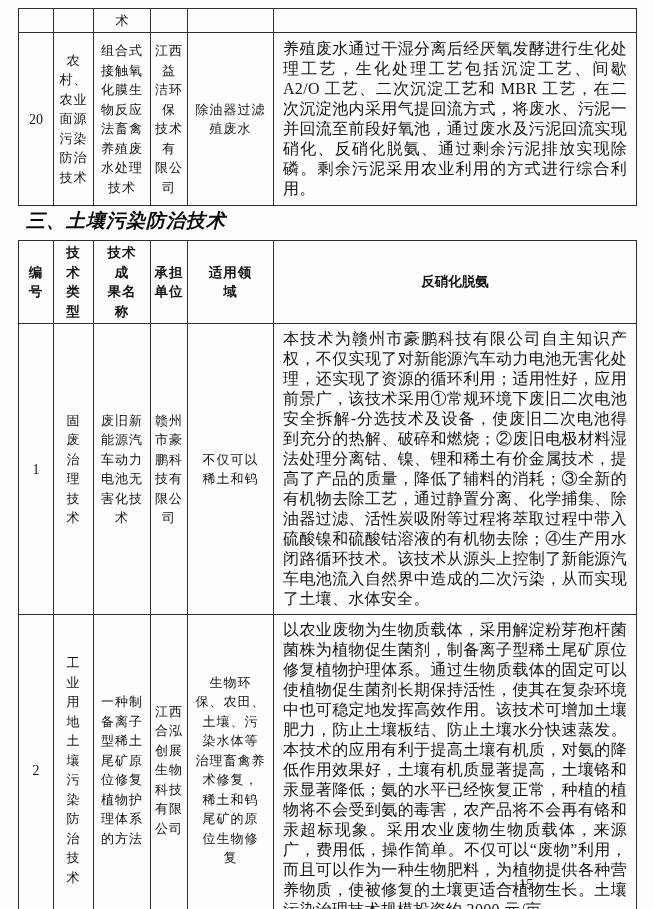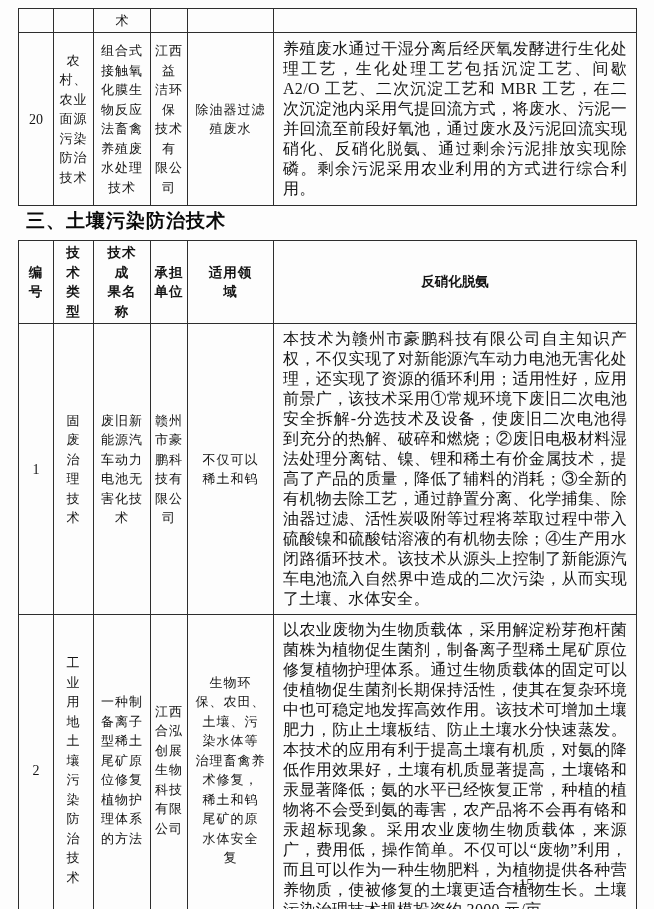--- a/index.html
+++ b/index.html
@@ -46,20 +46,21 @@
   }
   .section-heading{
     position:absolute;
     left:26px;
     top:208px;
     font-family:"Liberation Sans","DejaVu Sans",sans-serif;
     font-weight:bold;
     font-size:19px;
     letter-spacing:1px;
     color:#0a0a0a;
+    font-style:italic;
   }
   .pagenum{
     position:absolute;
     top:876px;
     left:500px;
     width:100px;
     text-align:left;
     font-size:15px;
     font-family:"Liberation Serif","DejaVu Serif",serif;
     color:#1a1a1a;
@@ -264,21 +265,21 @@
       <td>
             <div class="lines">
               <div>生物环</div>
               <div>保、农田、</div>
               <div>土壤、污</div>
               <div>染水体等</div>
               <div>治理畜禽养</div>
               <div>术修复，</div>
               <div>稀土和钨</div>
               <div>尾矿的原</div>
-              <div>水体安全</div>
+              <div>位生物修</div>
               <div>复</div>
             </div>
           </td>
       <td class="summary">以农业废物为生物质载体，采用解淀粉芽孢杆菌菌株为植物促生菌剂，制备离子型稀土尾矿原位修复植物护理体系。通过生物质载体的固定可以使植物促生菌剂长期保持活性，使其在复杂环境中也可稳定地发挥高效作用。该技术可增加土壤肥力，防止土壤板结、防止土壤水分快速蒸发。本技术的应用有利于提高土壤有机质，对氨的降低作用效果好，土壤有机质显著提高，土壤铬和汞显著降低；氨的水平已经恢复正常，种植的植物将不会受到氨的毒害，农产品将不会再有铬和汞超标现象。采用农业废物生物质载体，来源广，费用低，操作简单。不仅可以“废物”利用，而且可以作为一种生物肥料，为植物提供各种营养物质，使被修复的土壤更适合植物生长。土壤污染治理技术规模投资约 3000 元/亩。</td>
     </tr>
   </tbody>
     </table>
 
   <div class="pagenum">— 15 —</div>
 

